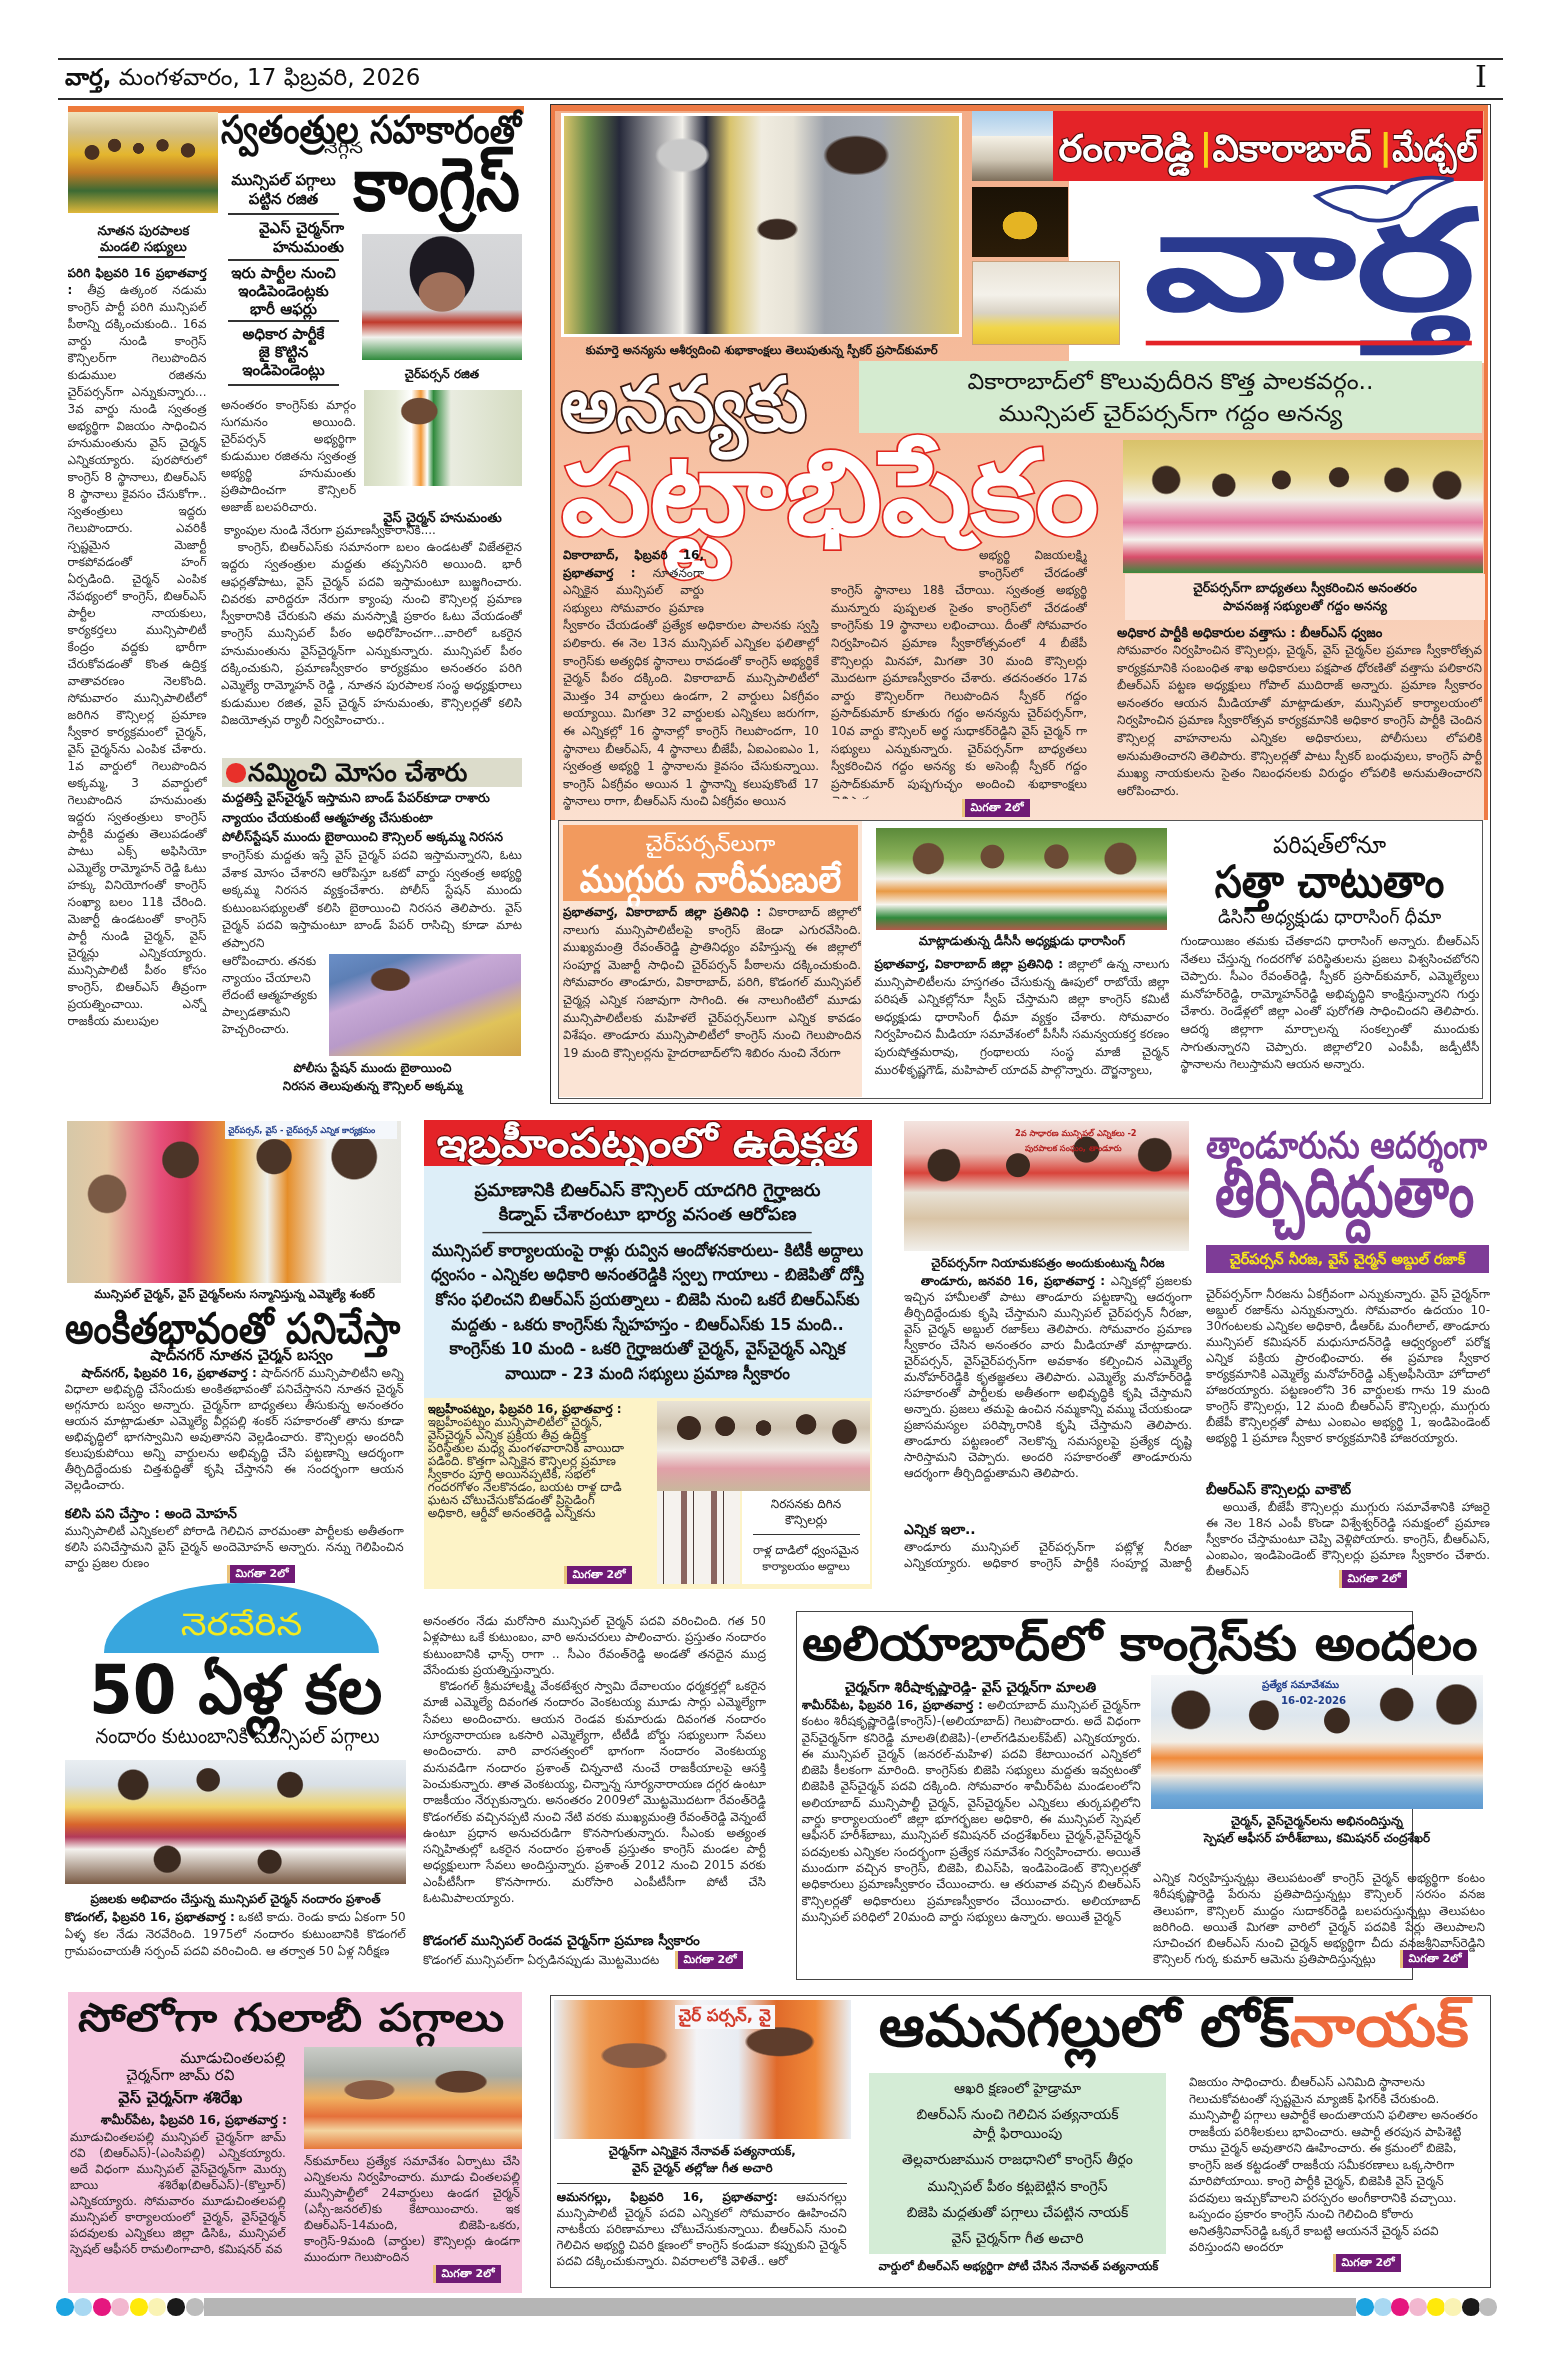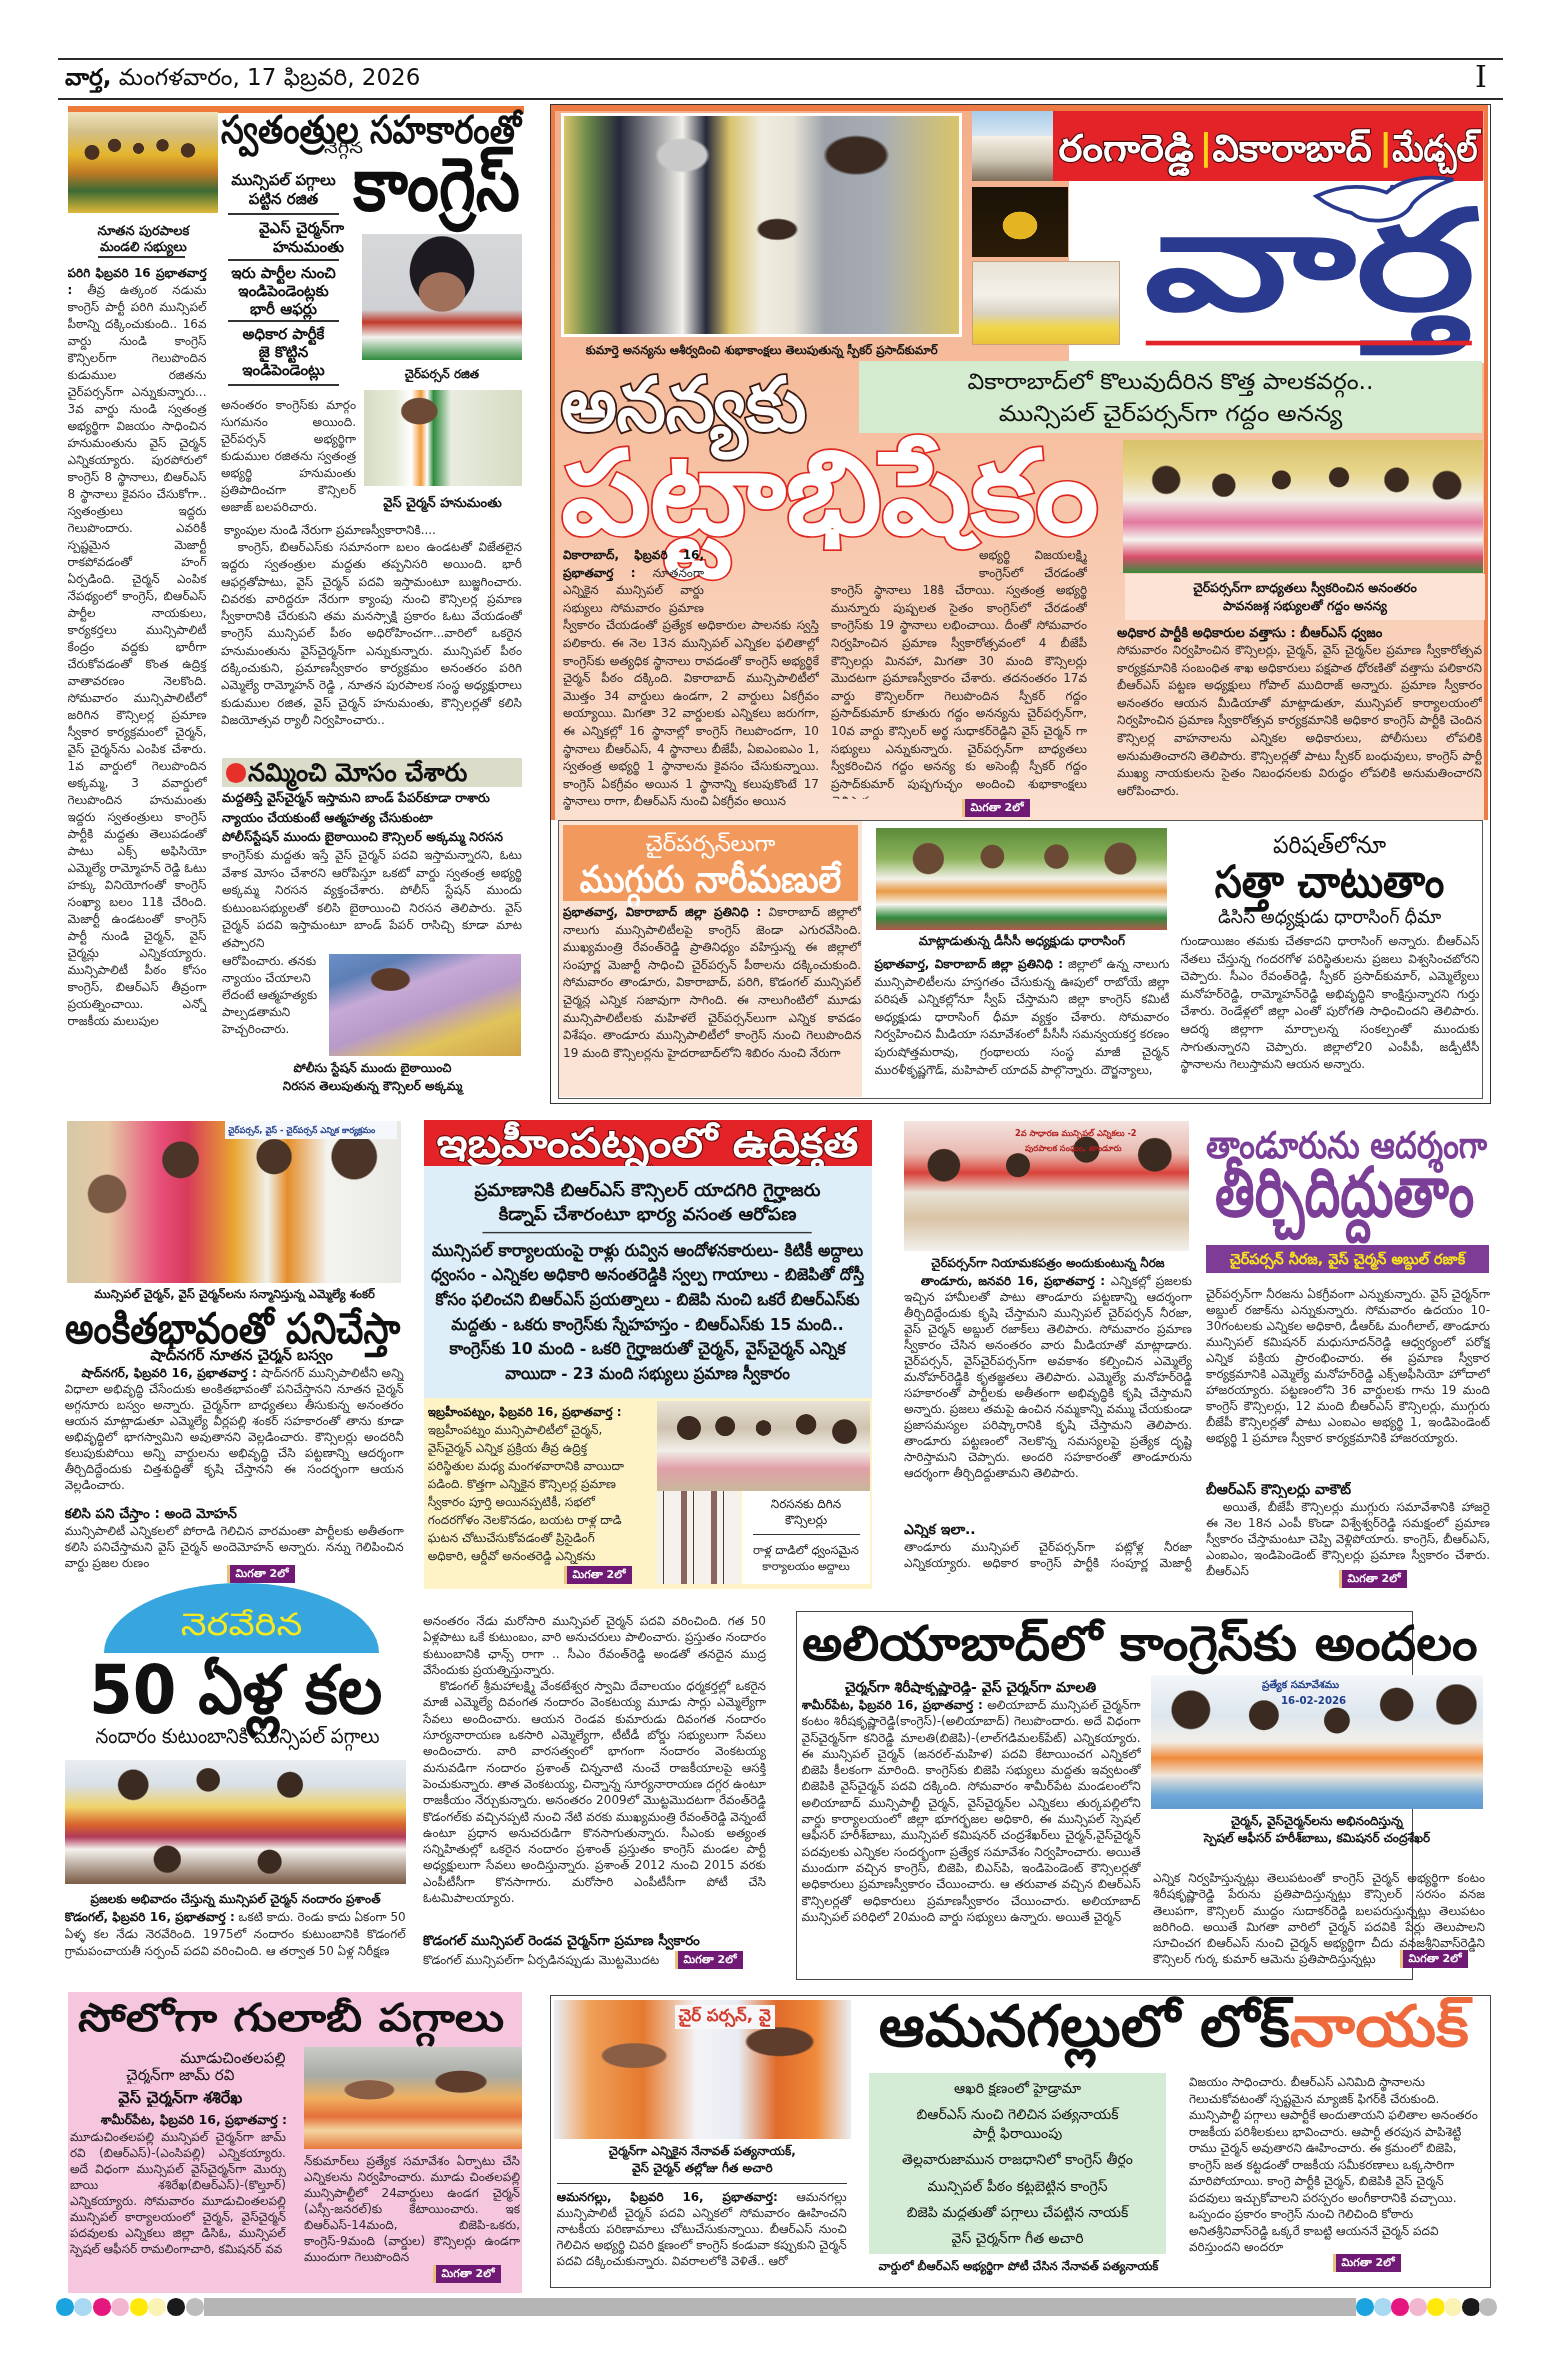--- a/index.html
+++ b/index.html
@@ -166,21 +166,21 @@
     </div>
     <div class="rule" style="left:167px;top:280px;width:111px"></div>
 
     <div class="ph ph-woman" style="left:301px;top:130px;width:160px;height:126px"></div>
     <div class="cap" style="left:301px;top:262px;width:160px">చైర్‌పర్సన్ రజిత</div>
 
     <div class="txt" style="left:160px;top:293px;width:135px;height:124px;line-height:17px">
       <span>అనంతరం కాంగ్రెస్‌కు మార్గం సుగమనం అయింది. చైర్‌పర్సన్ అభ్యర్థిగా కుడుముల రజితను స్వతంత్ర అభ్యర్థి హనుమంతు ప్రతిపాదించగా కౌన్సిలర్ అజాజ్ బలపరిచారు.</span>
     </div>
     <div class="ph ph-man" style="left:303px;top:286px;width:158px;height:96px"></div>
-    <div class="cap" style="left:301px;top:391px;width:161px;font-size:13px">వైస్ చైర్మన్ హనుమంతు</div>
+    <div class="cap" style="left:301px;top:406px;width:161px;font-size:13px">వైస్ చైర్మన్ హనుమంతు</div>
 
     <div class="a" style="left:163px;top:418px;font-size:12px;line-height:16.7px;white-space:nowrap;color:#222">క్యాంపుల నుండి నేరుగా ప్రమాణస్వీకారానికి....</div>
     <div class="txt ind" style="left:160px;top:435px;width:301px;height:213px;line-height:17.3px">కాంగ్రెస్, బిఆర్ఎస్‌కు సమానంగా బలం ఉండటతో విజేతలైన ఇద్దరు స్వతంత్రుల మద్దతు తప్పనిసరి అయింది. భారీ ఆఫర్లతోపాటు, వైస్ చైర్మన్ పదవి ఇస్తామంటూ బుజ్జగించారు. చివరకు వారిద్దరూ నేరుగా క్యాంపు నుంచి కౌన్సిలర్ల ప్రమాణ స్వీకారానికి చేరుకుని తమ మనస్సాక్షి ప్రకారం ఓటు వేయడంతో కాంగ్రెస్ మున్సిపల్ పీఠం అధిరోహించగా...వారిలో ఒకరైన హనుమంతును వైస్‌చైర్మన్‌గా ఎన్నుకున్నారు. మున్సిపల్ పీఠం దక్కించుకుని, ప్రమాణస్వీకారం కార్యక్రమం అనంతరం పరిగి ఎమ్మెల్యే రామ్మోహన్ రెడ్డి , నూతన పురపాలక సంస్థ అధ్యక్షురాలు కుడుముల రజిత, వైస్ చైర్మన్ హనుమంతు, కౌన్సిలర్లతో కలిసి విజయోత్సవ ర్యాలీ నిర్వహించారు..</div>
 
     <div class="a" style="left:161px;top:654px;width:300px;height:29px;background:#DCDCCB"></div>
     <div class="a" style="left:165px;top:659px;width:19.5px;height:19.5px;border-radius:50%;background:#E8302A"></div>
     <svg class="h" style="left:187px;top:654px" width="223" height="29" viewBox="0 0 240 31">
       <text x="0" y="25" font-size="27" textLength="236" lengthAdjust="spacingAndGlyphs" fill="#111">నమ్మించి మోసం చేశారు</text>
     </svg>
     <div class="sub" style="left:161px;top:686px;width:300px;font-size:12.5px">మద్దతిస్తే వైస్‌చైర్మన్ ఇస్తామని బాండ్ పేపర్‌కూడా రాశారు</div>
@@ -309,21 +309,21 @@
       <text x="241" y="58" text-anchor="middle" font-size="19" textLength="321" lengthAdjust="spacingAndGlyphs" fill="#111">కిడ్నాప్ చేశారంటూ భార్య వసంత ఆరోపణ</text>
       <rect x="63" y="71" width="355" height="1.5" fill="#333"></rect>
       <text x="241" y="97" text-anchor="middle" font-size="18" textLength="465" lengthAdjust="spacingAndGlyphs" fill="#111">మున్సిపల్ కార్యాలయంపై రాళ్లు రువ్విన ఆందోళనకారులు- కిటికీ అద్దాలు</text>
       <text x="241" y="123" text-anchor="middle" font-size="18" textLength="467" lengthAdjust="spacingAndGlyphs" fill="#111">ధ్వంసం - ఎన్నికల అధికారి అనంతరెడ్డికి స్వల్ప గాయాలు - బిజెపితో దోస్తీ</text>
       <text x="241" y="150" text-anchor="middle" font-size="18" textLength="457" lengthAdjust="spacingAndGlyphs" fill="#111">కోసం ఫలించని బిఆర్ఎస్ ప్రయత్నాలు - బిజెపి నుంచి ఒకరే బిఆర్ఎస్‌కు</text>
       <text x="241" y="177" text-anchor="middle" font-size="18" textLength="423" lengthAdjust="spacingAndGlyphs" fill="#111">మద్దతు - ఒకరు కాంగ్రెస్‌కు స్నేహహస్తం - బిఆర్ఎస్‌కు 15 మంది..</text>
       <text x="241" y="203" text-anchor="middle" font-size="18" textLength="427" lengthAdjust="spacingAndGlyphs" fill="#111">కాంగ్రెస్‌కు 10 మంది - ఒకరి గైర్హాజరుతో చైర్మన్, వైస్‌చైర్మన్ ఎన్నిక</text>
       <text x="241" y="230" text-anchor="middle" font-size="18" textLength="307" lengthAdjust="spacingAndGlyphs" fill="#111">వాయిదా - 23 మంది సభ్యులు ప్రమాణ స్వీకారం</text>
     </svg>
     <div class="a" style="left:0;top:278px;width:448px;height:191px;background:#FDF3C7"></div>
-    <div class="txt" style="left:3.7px;top:283px;width:198px;height:165px;line-height:18px;text-align:left">
+    <div class="txt" style="left:3.7px;top:283px;width:198px;height:165px;line-height:13px;text-align:left">
       <span class="dl">ఇబ్రహీంపట్నం, ఫిబ్రవరి 16, ప్రభాతవార్త :</span>
       <span>ఇబ్రహీంపట్నం మున్సిపాలిటీలో చైర్మన్, వైస్‌చైర్మన్ ఎన్నిక ప్రక్రియ తీవ్ర ఉద్రిక్త పరిస్థితుల మధ్య మంగళవారానికి వాయిదా పడింది. కొత్తగా ఎన్నికైన కౌన్సిలర్ల ప్రమాణ స్వీకారం పూర్తి అయినప్పటికీ, సభలో గందరగోళం నెలకొనడం, బయట రాళ్ల దాడి ఘటన చోటుచేసుకోవడంతో ప్రిసైడింగ్ అధికారి, ఆర్డీవో అనంతరెడ్డి ఎన్నికను</span>
     </div>
     <div class="ph ph-ibp" style="left:233px;top:281px;width:213px;height:90px"></div>
     <div class="ph ph-windows" style="left:233px;top:371px;width:83px;height:93px"></div>
     <div class="a" style="left:318px;top:371px;width:128px;height:93px;background:#ffffff"></div>
     <div class="cap" style="left:318px;top:376px;width:128px;font-weight:normal;font-size:12px">నిరసనకు దిగిన</div>
     <div class="cap" style="left:318px;top:392px;width:128px;font-weight:normal;font-size:12px">కౌన్సిలర్లు</div>
     <div class="rule" style="left:329px;top:414px;width:107px;height:1.4px"></div>
     <div class="cap" style="left:318px;top:422px;width:128px;font-weight:normal;font-size:11.6px">రాళ్ల దాడిలో ధ్వంసమైన</div>

